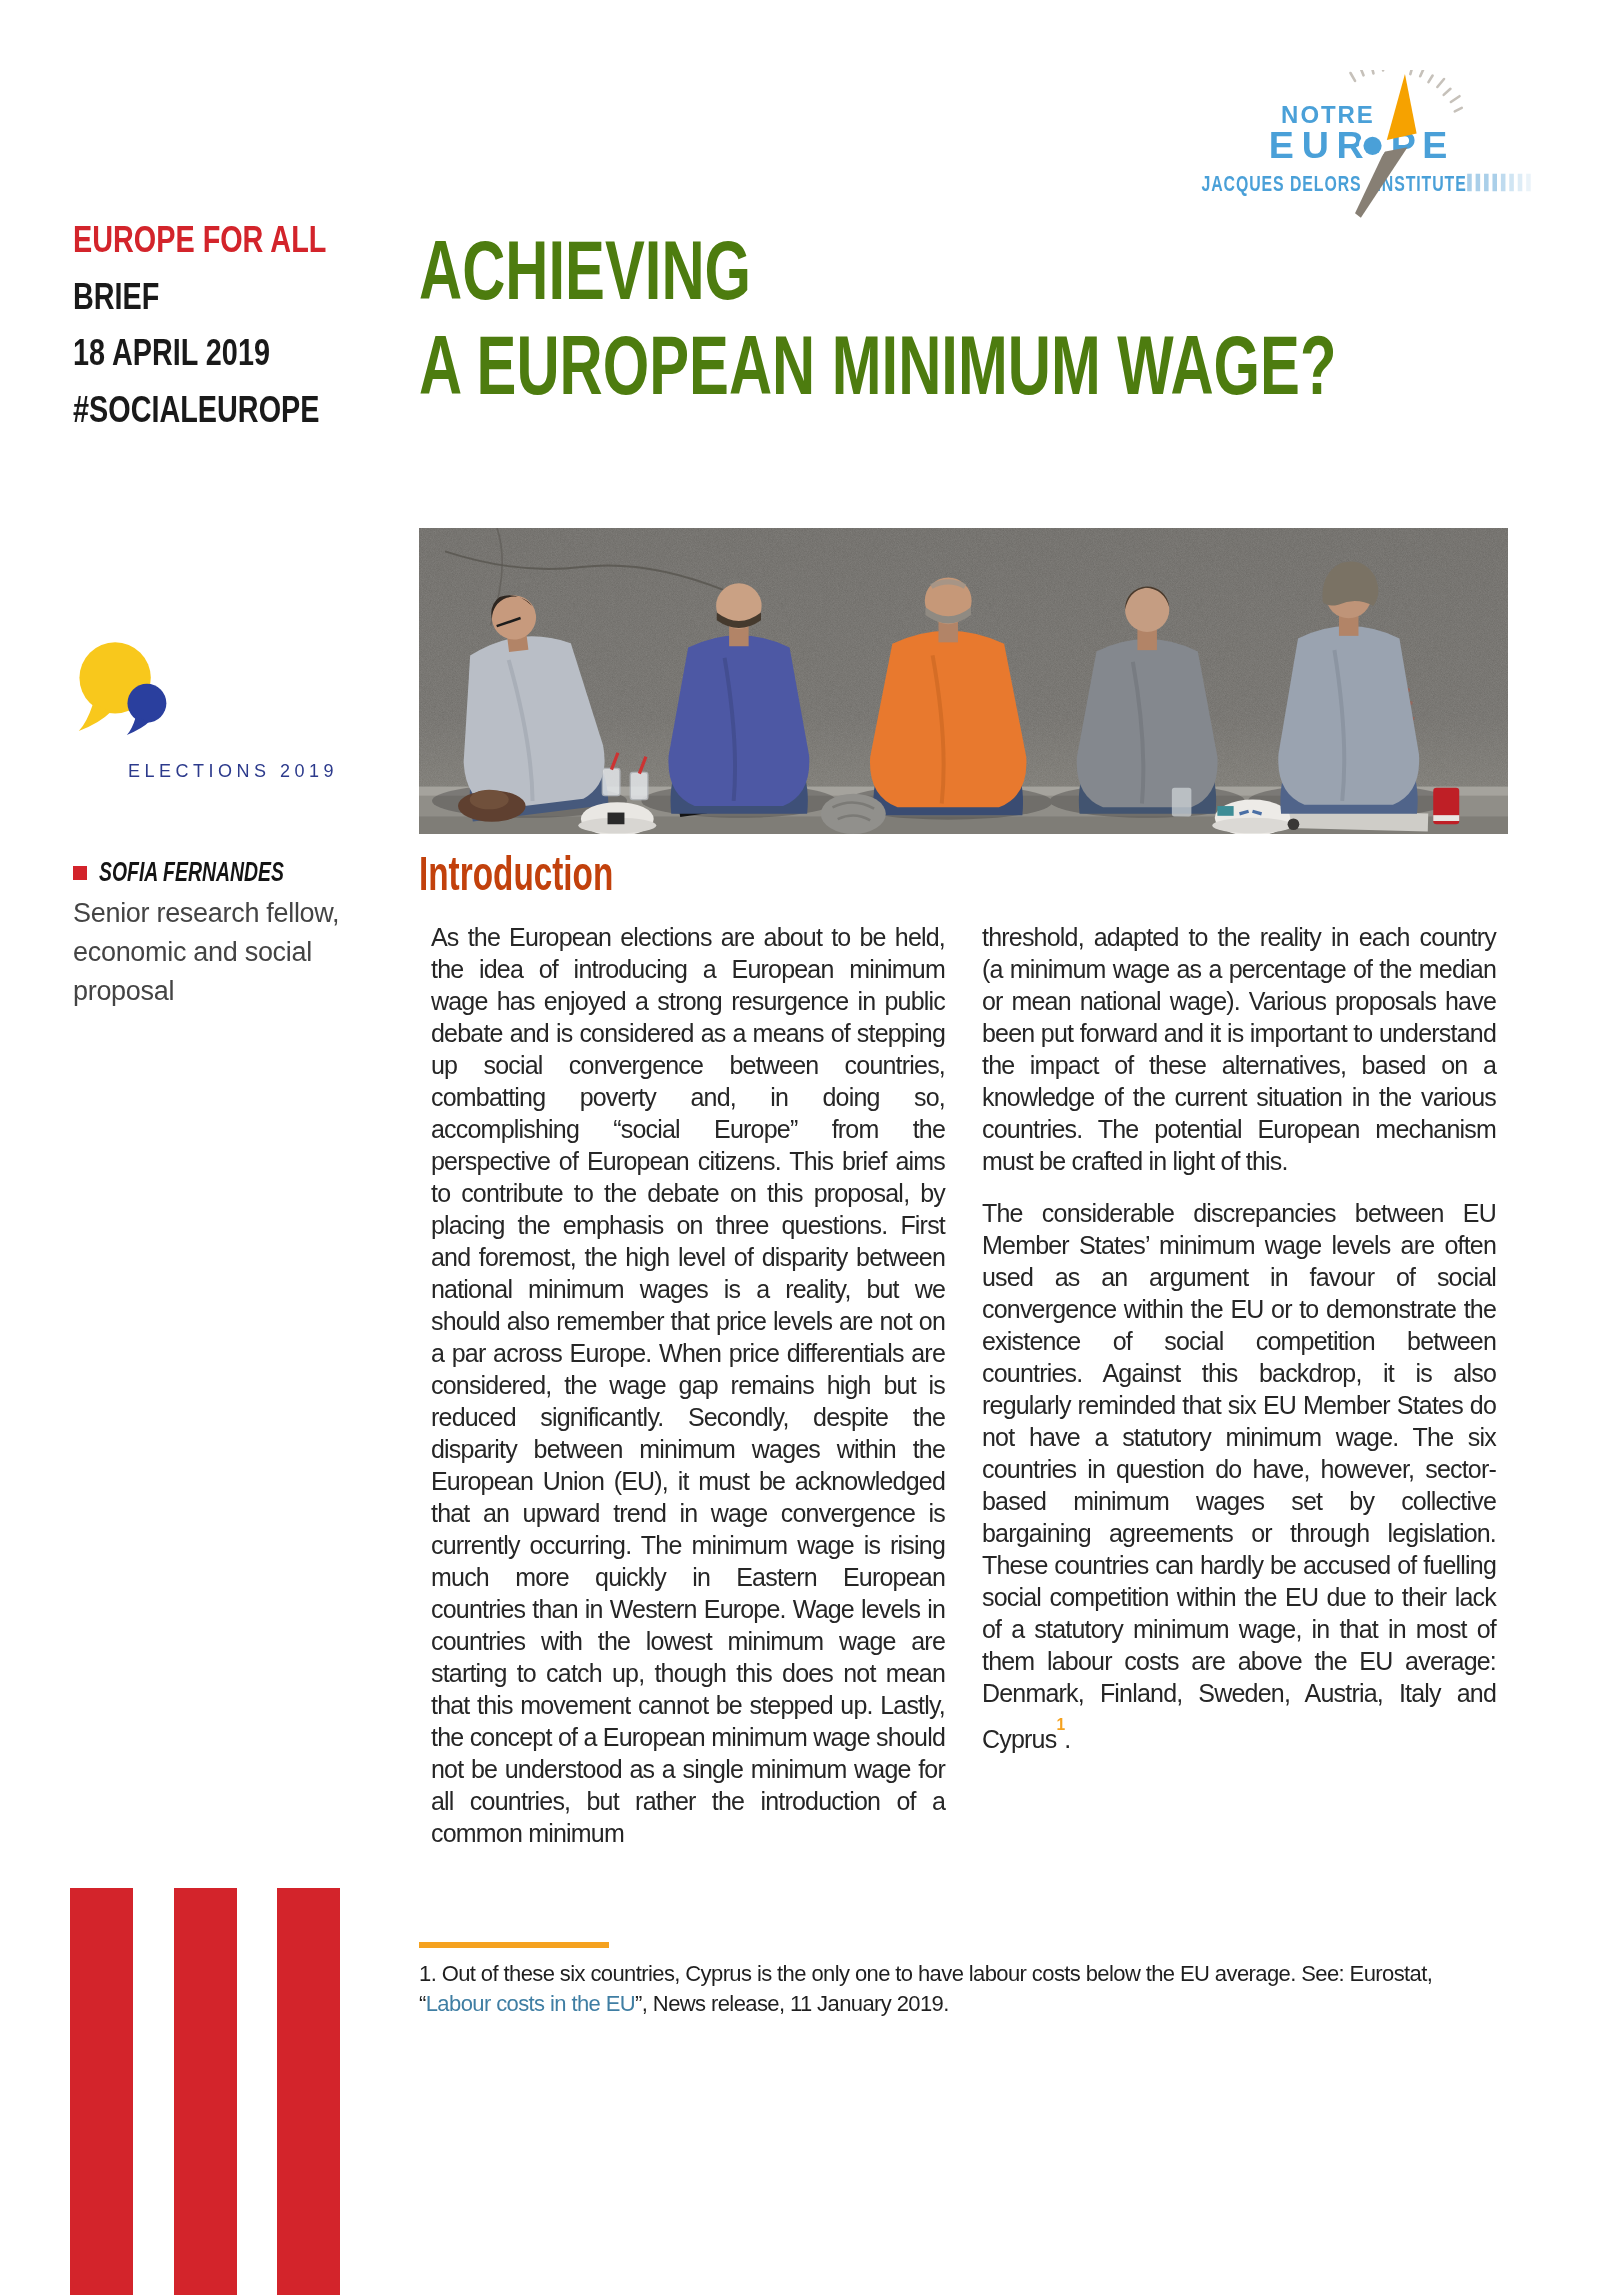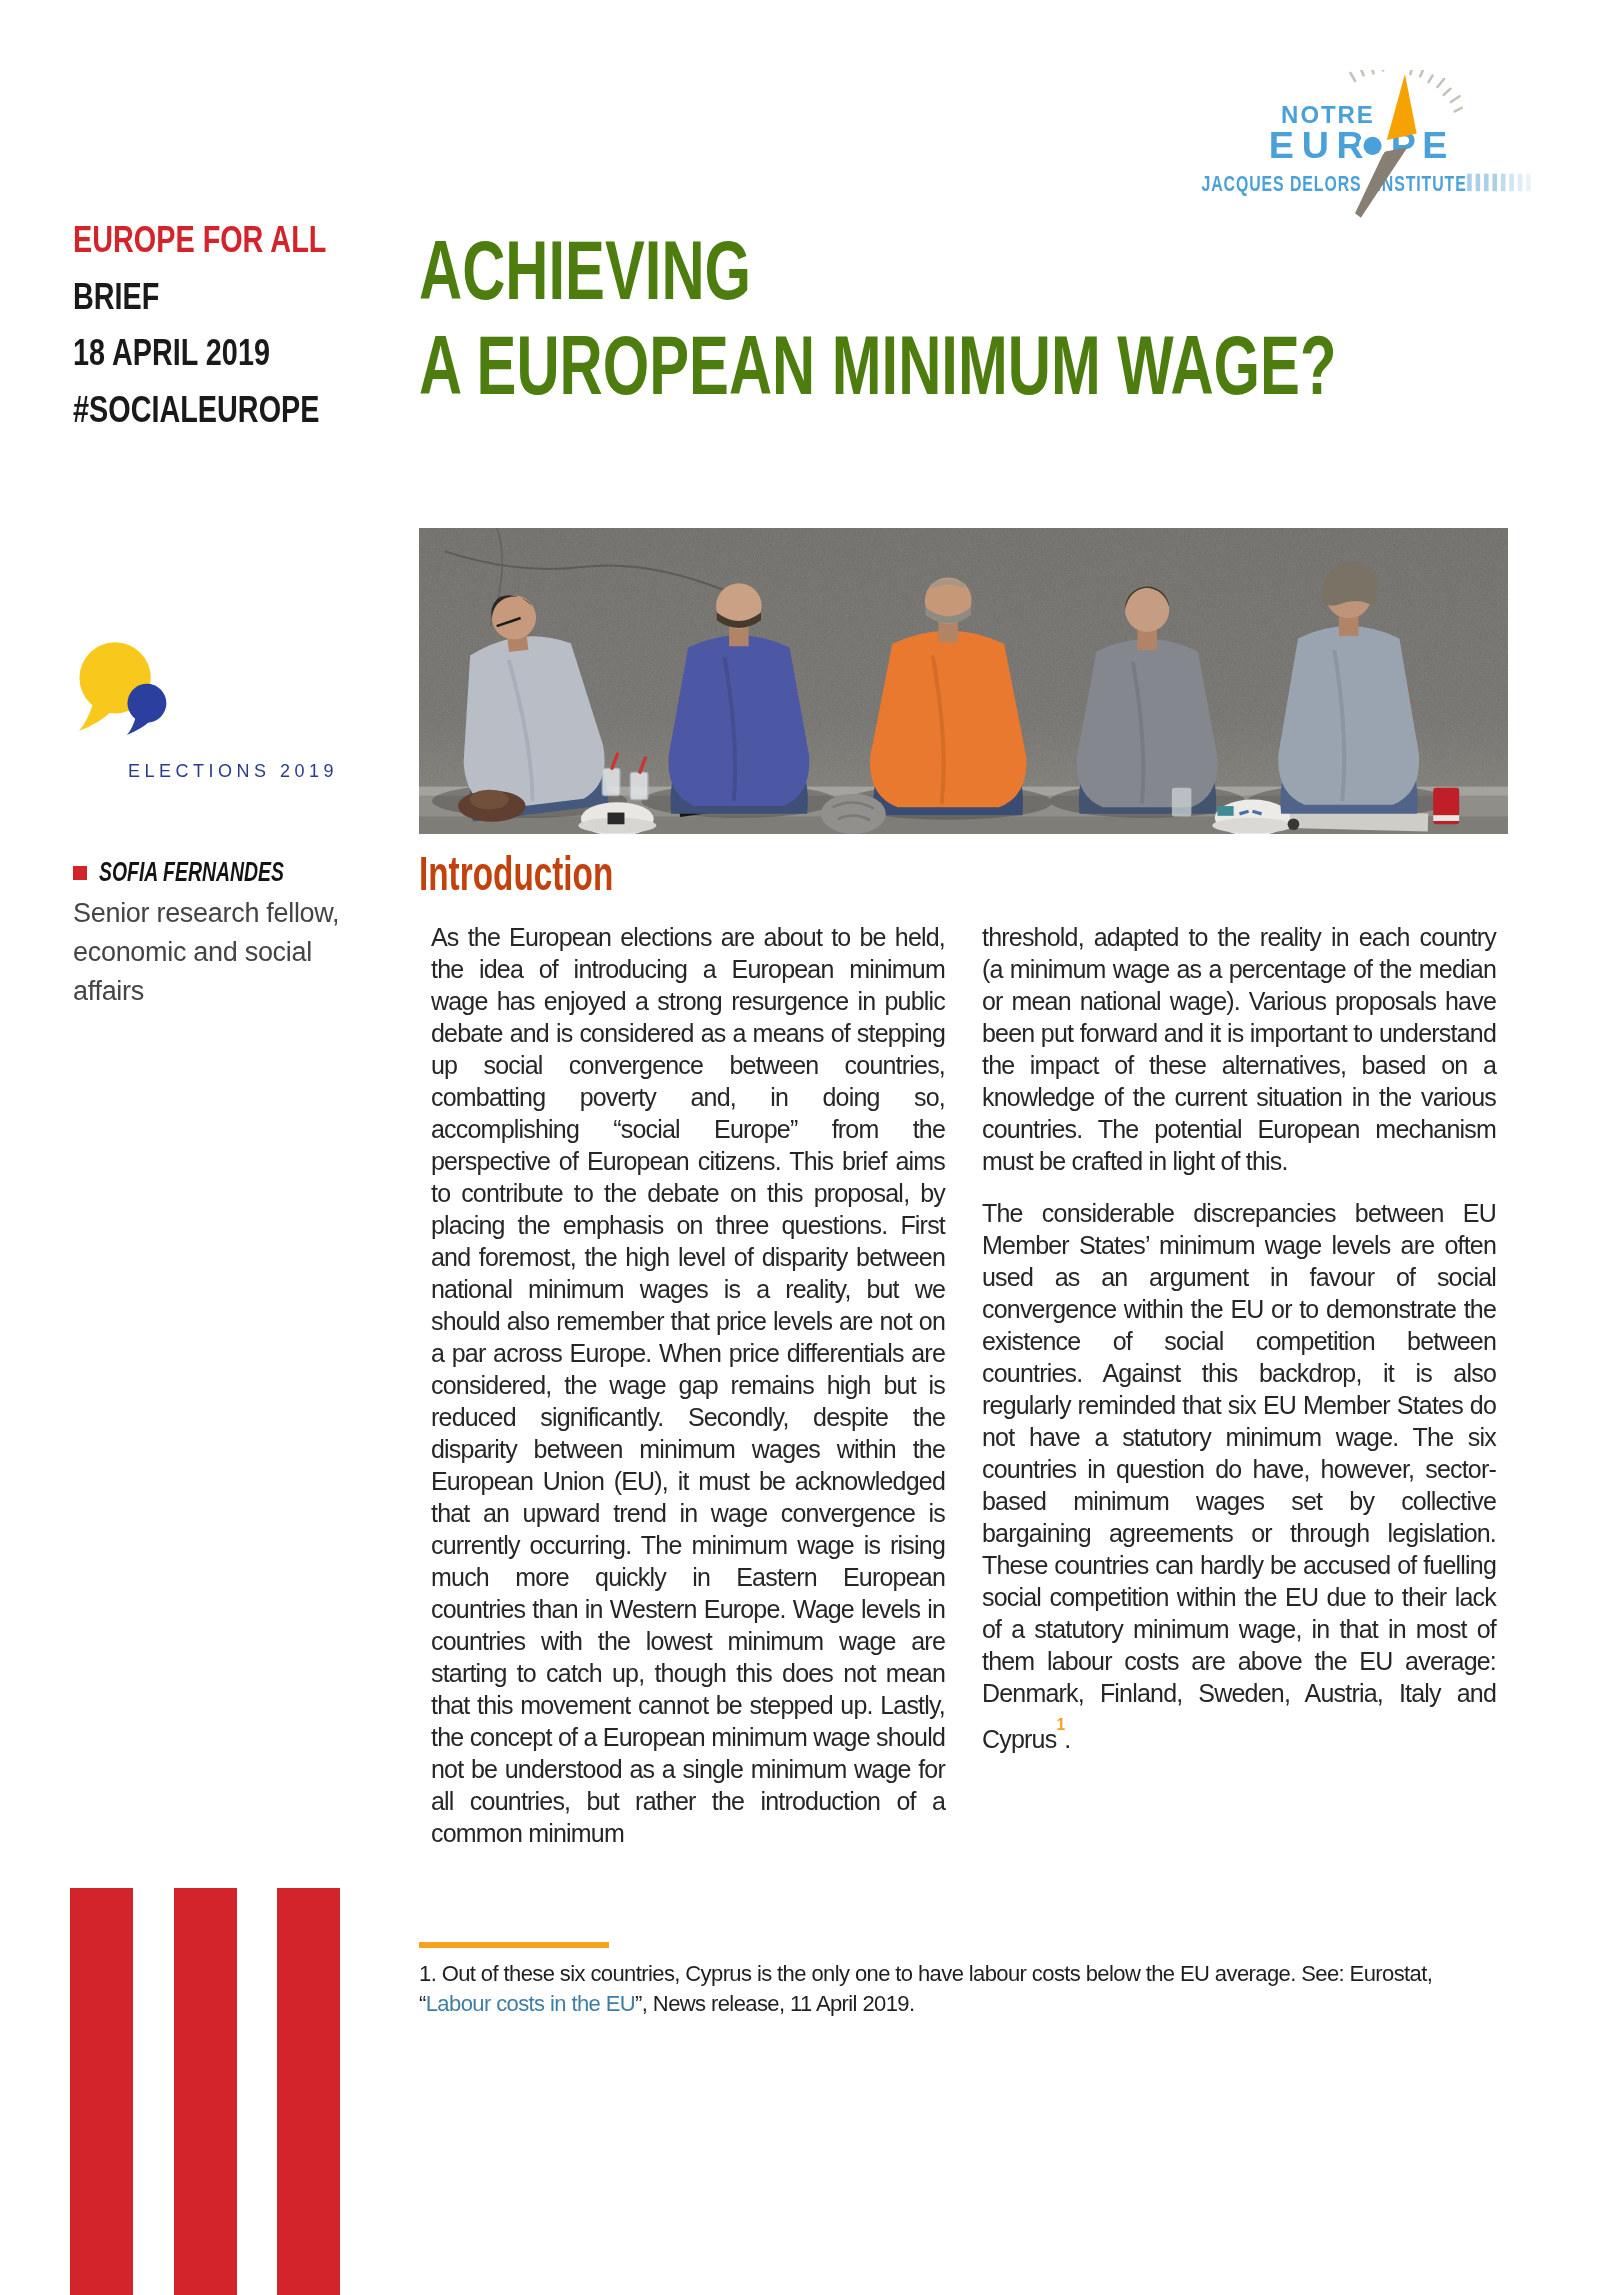--- a/index.html
+++ b/index.html
@@ -102,21 +102,21 @@
       <circle cx="117" cy="97" r="30" fill="#2a3f9e"></circle>
       <path d="M100,118 Q94,138 86,146 Q110,136 120,126 Z" fill="#2a3f9e"></path>
     </svg>
     <div class="abs elections-label" style="left:57px;top:76px;margin-top:45px;">ELECTIONS 2019</div>
   </div>
 
   <div class="abs author-bullet" style="left:73px;top:866px;"></div>
   <div class="abs author-name" style="left:99px;top:859px;">
     <span class="cx sx72">SOFIA FERNANDES</span>
   </div>
-  <div class="abs author-role" style="left:73px;top:894px;">Senior research fellow, economic and social affairs</div>
+  <div class="abs author-role" style="left:73px;top:894px;">Senior research fellow, economic and social proposal</div>
 
   <div class="abs title" style="left:419px;top:229px;">
     <span class="cx sx72">ACHIEVING</span>
   </div>
   <div class="abs title" style="left:419px;top:324px;">
     <span class="cx sx72">A EUROPEAN MINIMUM WAGE?</span>
   </div>
 
   <svg class="abs" style="left:419px;top:528px;" width="1089" height="306" viewBox="0 0 1675 471" preserveAspectRatio="none">
     <defs>
@@ -240,21 +240,21 @@
     <p>As the European elections are about to be held, the idea of introducing a European minimum wage has enjoyed a strong resurgence in public debate and is considered as a means of stepping up social convergence between countries, combatting poverty and, in doing so, accomplishing “social Europe” from the perspective of European citizens. This brief aims to contribute to the debate on this proposal, by placing the emphasis on three questions. First and foremost, the high level of disparity between national minimum wages is a reality, but we should also remember that price levels are not on a par across Europe. When price differentials are considered, the wage gap remains high but is reduced significantly. Secondly, despite the disparity between minimum wages within the European Union (EU), it must be acknowledged that an upward trend in wage convergence is currently occurring. The minimum wage is rising much more quickly in Eastern European countries than in Western Europe. Wage levels in countries with the lowest minimum wage are starting to catch up, though this does not mean that this movement cannot be stepped up. Lastly, the concept of a European minimum wage should not be understood as a single minimum wage for all countries, but rather the introduction of a common minimum</p>
   </div>
 
   <div class="abs body-col" style="left:970px;top:909px;">
     <p>threshold, adapted to the reality in each country (a minimum wage as a percentage of the median or mean national wage). Various proposals have been put forward and it is important to understand the impact of these alternatives, based on a knowledge of the current situation in the various countries. The potential European mechanism must be crafted in light of this.</p>
     <p style="margin-top:19.5px;"><span>The considerable discrepancies between EU Member States’ minimum wage levels are often used as an argument in favour of social convergence within the EU or to demonstrate the existence of social competition between countries. Against this backdrop, it is also regularly reminded that six EU Member States do not have a statutory minimum wage. The six countries in question do have, however, sector-based minimum wages set by collective bargaining agreements or through legislation. These countries can hardly be accused of fuelling social competition within the EU due to their lack of a statutory minimum wage, in that in most of them labour costs are above the EU average: Denmark, Finland, Sweden, Austria, Italy and Cyprus</span><span class="sup-ref">1</span><span>.</span></p>
   </div>
 
   <div class="abs orange-rule" style="left:419px;top:1942px;"></div>
   <div class="abs footnote" style="left:419px;top:1959px;">
-    <span>1. Out of these six countries, Cyprus is the only one to have labour costs below the EU average. See: Eurostat, “</span><span class="link">Labour costs in the EU</span><span>”, News release, 11 April 2019.</span>
+    <span>1. Out of these six countries, Cyprus is the only one to have labour costs below the EU average. See: Eurostat, “</span><span class="link">Labour costs in the EU</span><span>”, News release, 11 January 2019.</span>
   </div>
 
   <div class="abs stripe" style="left:70px;top:1888px;"></div>
   <div class="abs stripe" style="left:174px;top:1888px;"></div>
   <div class="abs stripe" style="left:277px;top:1888px;"></div>
 
 </div>
 
 
 </body></html>

